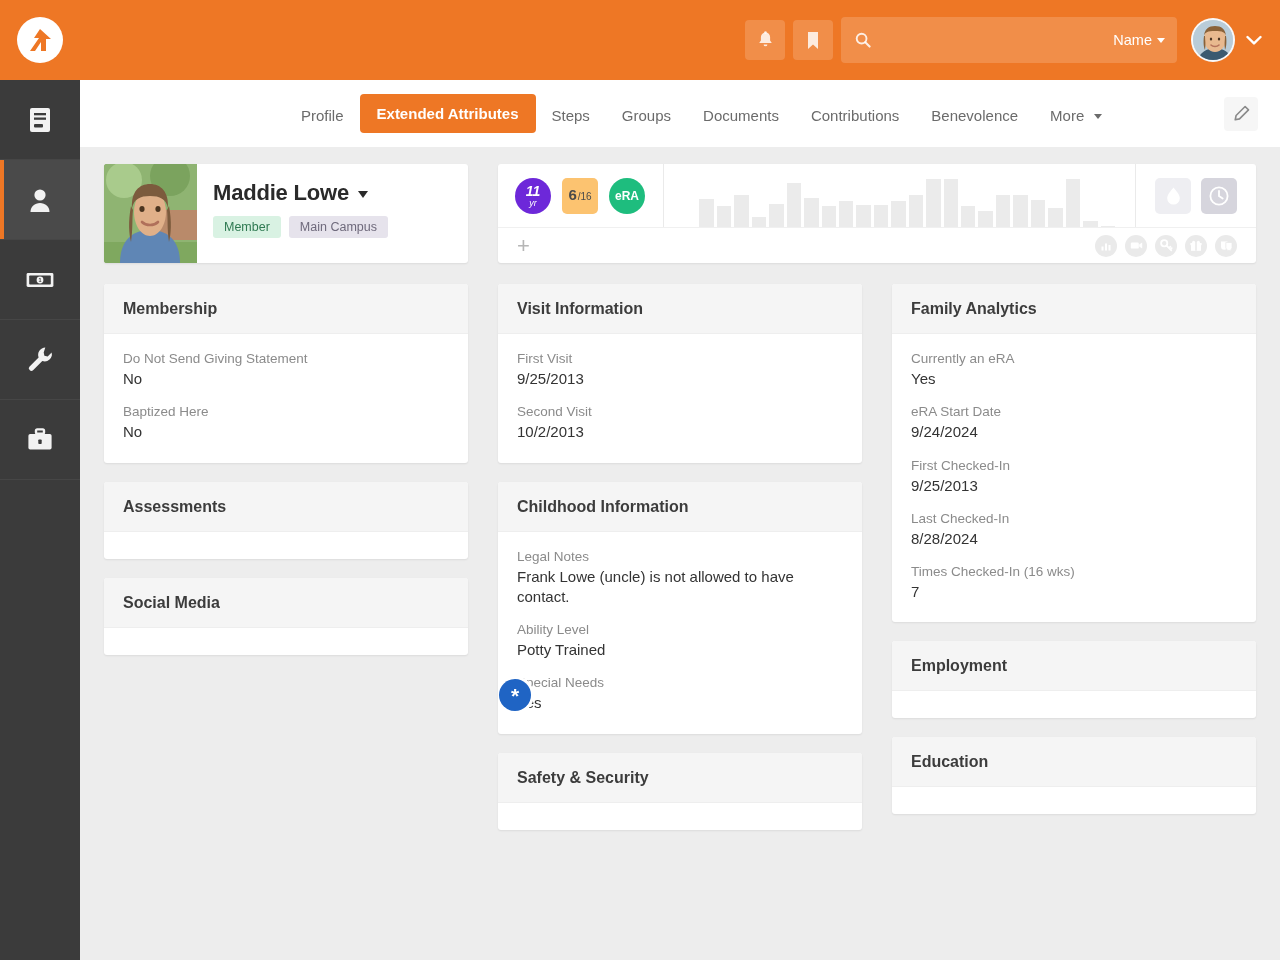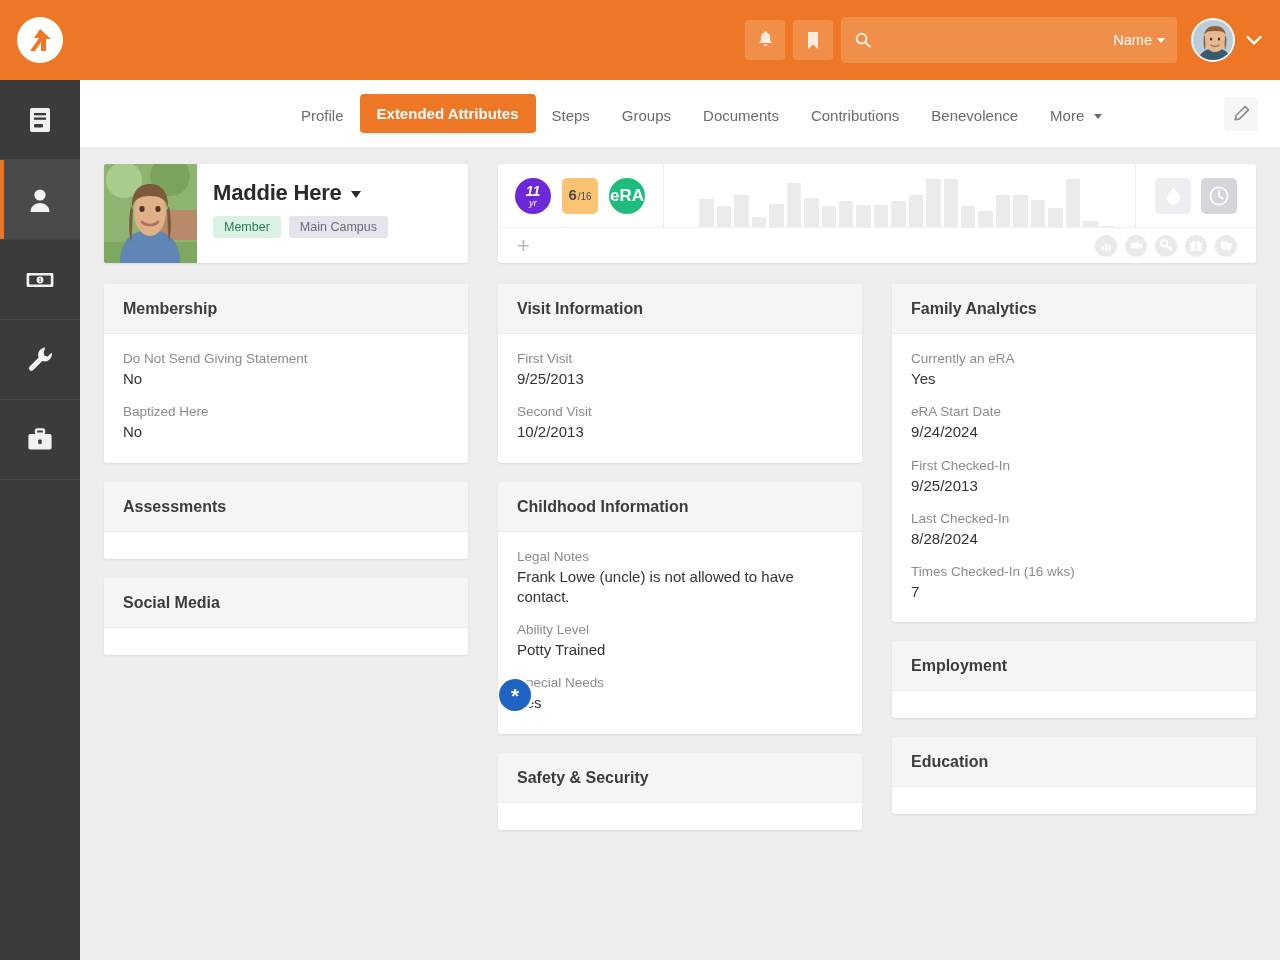--- a/index.html
+++ b/index.html
@@ -167,21 +167,21 @@
   .b-age .n { font-size: 14px; font-weight: bold; }
   .b-age .u { font-size: 9px; margin-top: 1px; }
   .b-sq {
     width: 36px; height: 36px; border-radius: 5px; background: #fcc370;
     display: flex; align-items: baseline; justify-content: center;
     color: #4a4a4a; cursor: pointer; padding-top: 8px;
   }
   .b-sq .n { font-size: 15px; font-weight: bold; }
   .b-sq .d { font-size: 10px; margin-left: 1px; }
   .b-era {
-    background: #1ebd7e; font-size: 17px; font-weight: bold;
+    background: #1ebd7e; font-size: 12px; font-weight: bold;
   }
   .spark {
     flex: 1; display: flex; align-items: flex-end; gap: 3px;
     padding: 0 20px 0 18px; border-right: 1px solid #eaeaea; height: 63px;
   }
   .spark span { flex: 1; background: #ebebeb; display: block; }
   .badge-actions {
     display: flex; align-items: center; gap: 10px; padding: 0 19px;
   }
   .act-btn {
@@ -376,21 +376,21 @@
           <path d="M30 48c0-13 7-22 16-22s16 9 16 22-7 24-16 24-16-11-16-24z" fill="#e0b089"></path>
           <path d="M28 44c-1-16 7-24 18-24s19 8 18 24c-2-9-8-12-18-12s-16 3-18 12z" fill="#7c5b3d"></path>
           <path d="M27 42c-3 16-2 28 0 36 2-13 1-24 2-32zM65 42c3 16 2 28 0 36-2-13-1-24-2-32z" fill="#7c5b3d"></path>
           <ellipse cx="38" cy="45" rx="2.6" ry="3" fill="#4b3520"></ellipse>
           <ellipse cx="54" cy="45" rx="2.6" ry="3" fill="#4b3520"></ellipse>
           <path d="M38 58c4 4 12 4 16 0" stroke="#b0705a" stroke-width="2.6" fill="none" stroke-linecap="round"></path>
         </svg>
       </div>
       <div class="person-info">
         <div class="person-name">
-          <span>Maddie Here</span>
+          <span>Maddie Lowe</span>
           <span class="chev-sm"></span>
         </div>
         <div class="pills">
           <span class="pill pill-member">Member</span>
           <span class="pill pill-campus">Main Campus</span>
         </div>
       </div>
     </div>
 
     <div class="badge-card">

